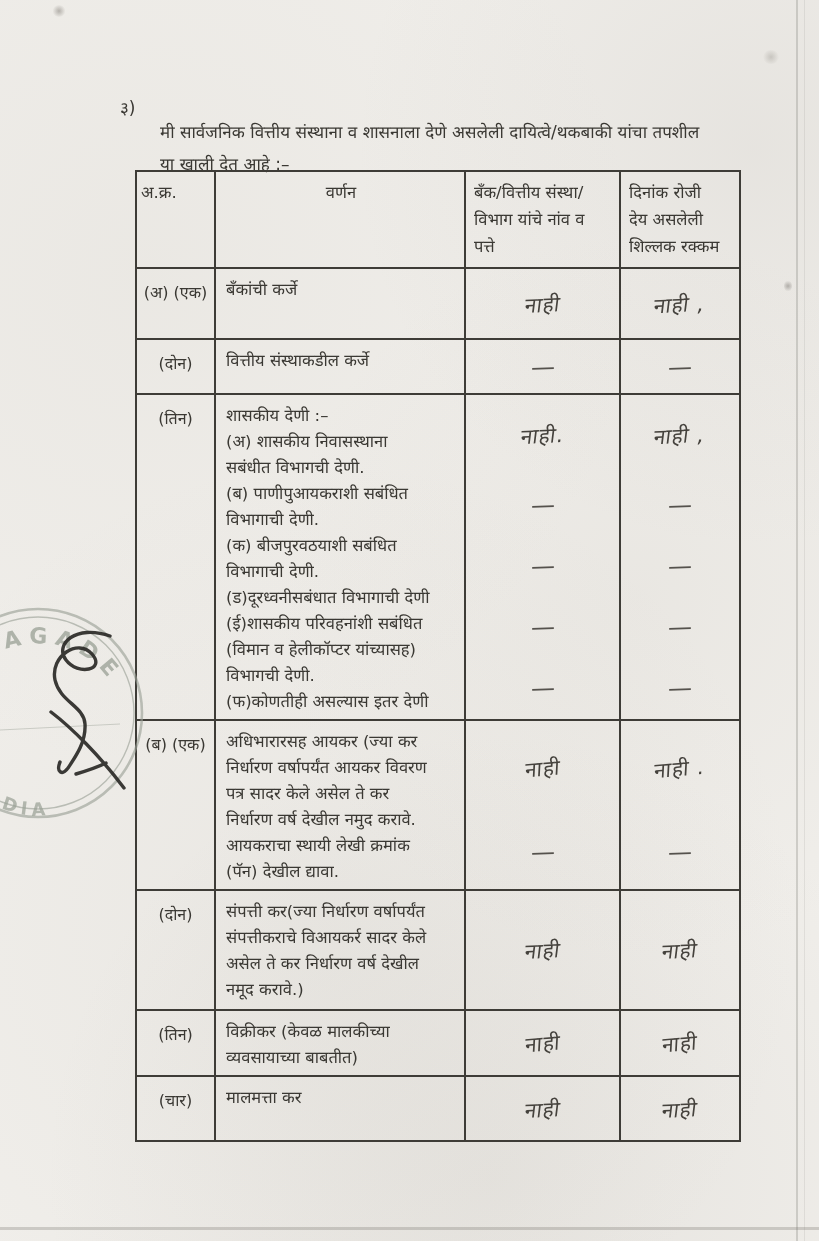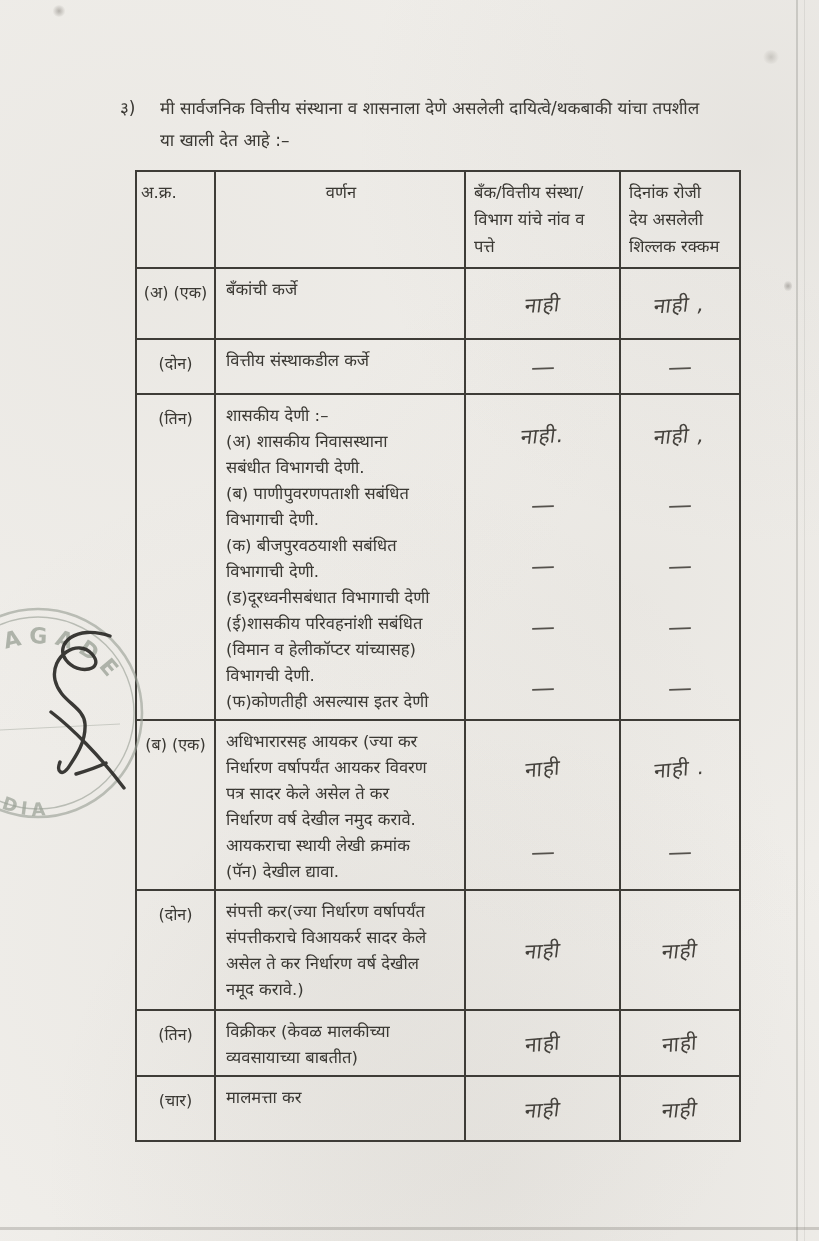--- a/index.html
+++ b/index.html
@@ -25,21 +25,21 @@
   .edge-bottom{position:absolute;left:0;bottom:11px;width:100%;height:3px;background:rgba(110,108,102,.28);}
   .smudge{position:absolute;border-radius:50%;}
   .smudge.a{left:52px;top:5px;width:14px;height:12px;background:radial-gradient(circle,rgba(110,105,98,.45),transparent 70%);}
   .smudge.b{left:762px;top:50px;width:18px;height:14px;background:radial-gradient(circle,rgba(140,136,128,.35),transparent 70%);}
   .smudge.c{left:784px;top:280px;width:8px;height:12px;background:radial-gradient(circle,rgba(120,116,110,.5),transparent 75%);}
 
   
   .intro{position:absolute;left:120px;top:92px;width:640px;font-size:17px;line-height:32px;}
   .intro .first{display:flex;}
   .intro .num{width:40px;flex:0 0 40px;}
-  .intro .ptext{white-space:pre-line;width:592px;}
+  .intro .ptext{white-space:pre-line;width:592px;margin-top:24px;}
   .intro .note{margin-left:40px;white-space:pre-line;}
 
   
   table.main{
     position:absolute;left:135px;top:170px;
     border-collapse:collapse;table-layout:fixed;
     width:604px;
     font-size:16.5px;
   }
   table.main th, table.main td{
@@ -135,21 +135,21 @@
             <div class="hwcol">
               <span class="hw-dash">—</span>
             </div>
           </td>
         </tr>
         <tr style="height: 316px;">
           <td class="sr">(तिन)</td>
           <td class="desc">शासकीय देणी :–
 (अ) शासकीय निवासस्थाना
 सबंधीत विभागची देणी.
-(ब) पाणीपुवरणपताशी सबंधित
+(ब) पाणीपुआयकराशी सबंधित
 विभागाची देणी.
 (क) बीजपुरवठयाशी सबंधित
 विभागाची देणी.
 (ड)दूरध्वनीसबंधात विभागाची देणी
 (ई)शासकीय परिवहनांशी सबंधित
 (विमान व हेलीकॉप्टर यांच्यासह)
 विभागची देणी.
 (फ)कोणतीही असल्यास इतर देणी</td>
           <td>
             <div class="hwcol">

